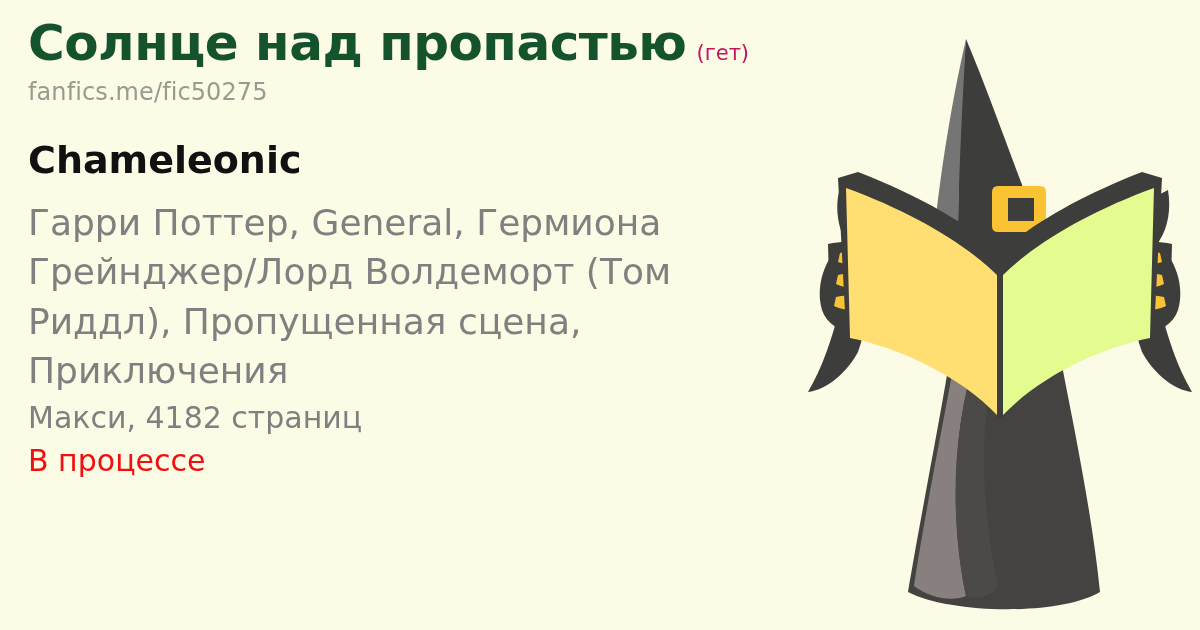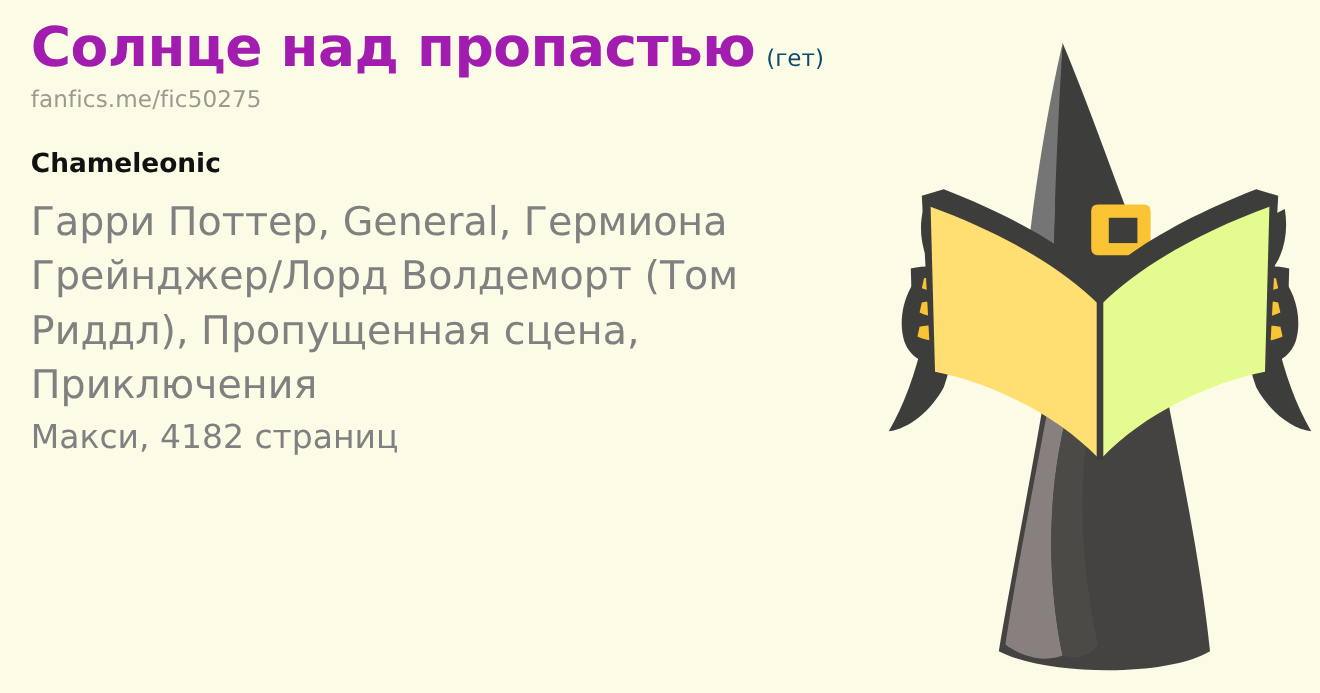--- a/index.html
+++ b/index.html
@@ -35,42 +35,42 @@
     display: flex;
     align-items: baseline;
     flex-wrap: wrap;
     gap: 0 10px;
     line-height: 1.0;
   }
 
   .fic-title {
     font-size: 50px;
     font-weight: bold;
-    color: #a21caf;
+    color: #14532d;
     letter-spacing: -0.5px;
     white-space: nowrap;
   }
 
   .fic-genre {
     font-size: 21px;
     font-weight: normal;
-    color: #0c4a6e;
+    color: #be185d;
     white-space: nowrap;
   }
 
   .fic-url {
     margin-top: 10px;
-    font-size: 21px;
+    font-size: 24px;
     color: #9A9A90;
     letter-spacing: 0.1px;
   }
 
   .fic-author {
     margin-top: 32px;
-    font-size: 24px;
+    font-size: 38px;
     font-weight: bold;
     color: #111111;
   }
 
   .fic-meta {
     margin-top: 16px;
     font-size: 36px;
     color: #808080;
     line-height: 1.37;
     max-width: 710px;
@@ -113,20 +113,21 @@
     </div>
 
     <div class="fic-url">fanfics.me/fic50275</div>
 
     <div class="fic-author">Chameleonic</div>
 
     <div class="fic-meta">Гарри Поттер, General, Гермиона Грейнджер/Лорд Волдеморт (Том Риддл), Пропущенная сцена, Приключения</div>
 
     <div class="fic-size">Макси, 4182 страниц</div>
 
+    <div class="fic-status">В процессе</div>
 
   </div>
 
   <div class="illustration">
     <svg viewBox="0 0 400 630" xmlns="http://www.w3.org/2000/svg" aria-hidden="true">
 
       <g>
         <path d="M 152 345
                  C 140 420, 120 520, 108 592
                  C 150 614, 260 616, 300 592

